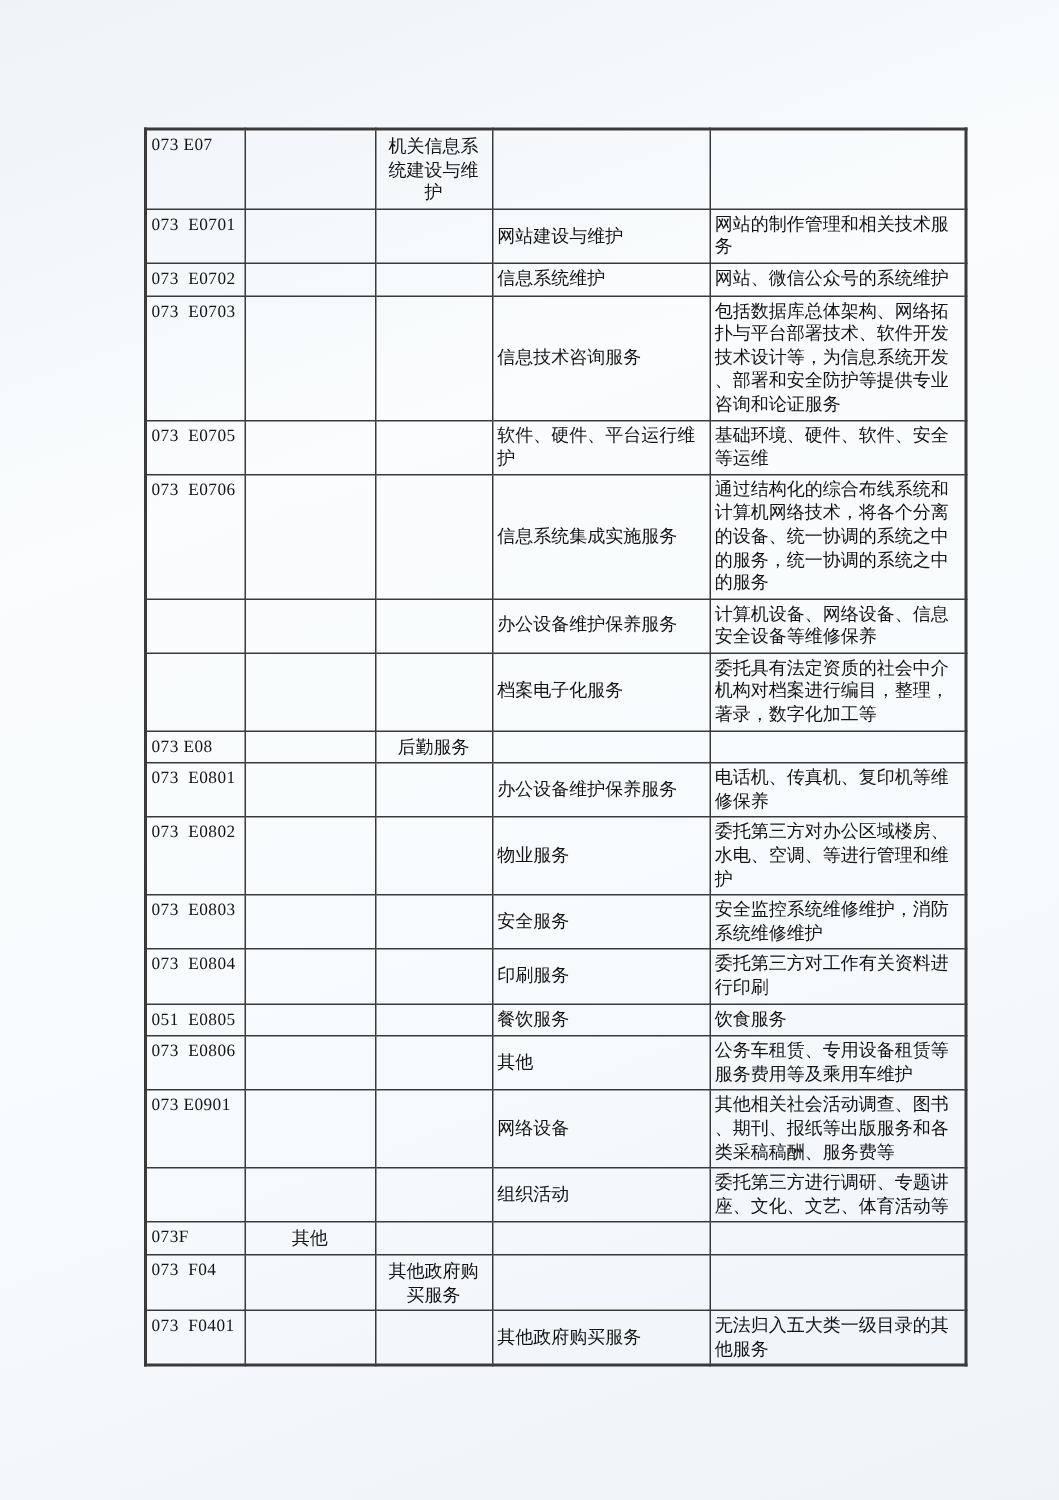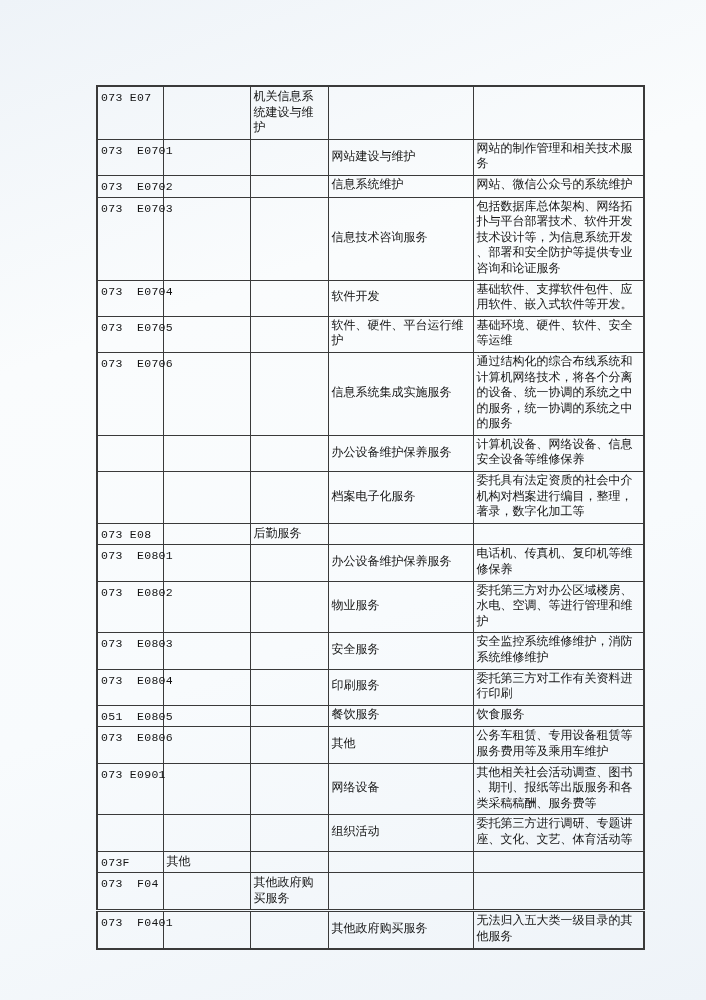--- a/index.html
+++ b/index.html
@@ -10,21 +10,20 @@
     width: 706px;
     height: 1000px;
     position: relative;
     overflow: hidden;
     font-family: "Liberation Serif", "DejaVu Serif", serif;
     background: linear-gradient(160deg, #eef3f8 0%, #fafcfd 30%, #f8fbfd 60%, #eef3f8 100%);
   }
   .paper {
     position: absolute;
     inset: 0;
-    font-family: Liberation Mono, monospace;
   }
   table.catalog {
     position: absolute;
     left: 96px;
     top: 85px;
     width: 547px;
     border-collapse: collapse;
     table-layout: fixed;
     color: var(--text-color, #141414);
   }
@@ -53,20 +52,21 @@
     vertical-align: top;
     white-space: pre;
     letter-spacing: 0.3px;
     padding-top: 3px;
     word-break: keep-all;
     line-break: auto;
   }
   td.cat1, td.cat2 {
     vertical-align: top;
     padding-top: 3px;
+    text-align: center;
   }
   
   tr:nth-child(21) td {
     border-top: 3px double var(--border-color, #3a3a3a);
   }
 </style>
 </head>
 <body>
 
 <div class="paper">
@@ -101,27 +101,20 @@
     <td class="desc">网站、微信公众号的系统维护</td>
   </tr>
         <tr>
     <td class="code">073  E0703</td>
     <td class="cat1"></td>
     <td class="cat2"></td>
     <td class="item">信息技术咨询服务</td>
     <td class="desc">包括数据库总体架构、网络拓扑与平台部署技术、软件开发技术设计等，为信息系统开发、部署和安全防护等提供专业咨询和论证服务</td>
   </tr>
         <tr>
-    <td class="code">073  E0704</td>
-    <td class="cat1"></td>
-    <td class="cat2"></td>
-    <td class="item">软件开发</td>
-    <td class="desc">基础软件、支撑软件包件、应用软件、嵌入式软件等开发。</td>
-  </tr>
-        <tr>
     <td class="code">073  E0705</td>
     <td class="cat1"></td>
     <td class="cat2"></td>
     <td class="item">软件、硬件、平台运行维护</td>
     <td class="desc">基础环境、硬件、软件、安全等运维</td>
   </tr>
         <tr>
     <td class="code">073  E0706</td>
     <td class="cat1"></td>
     <td class="cat2"></td>

